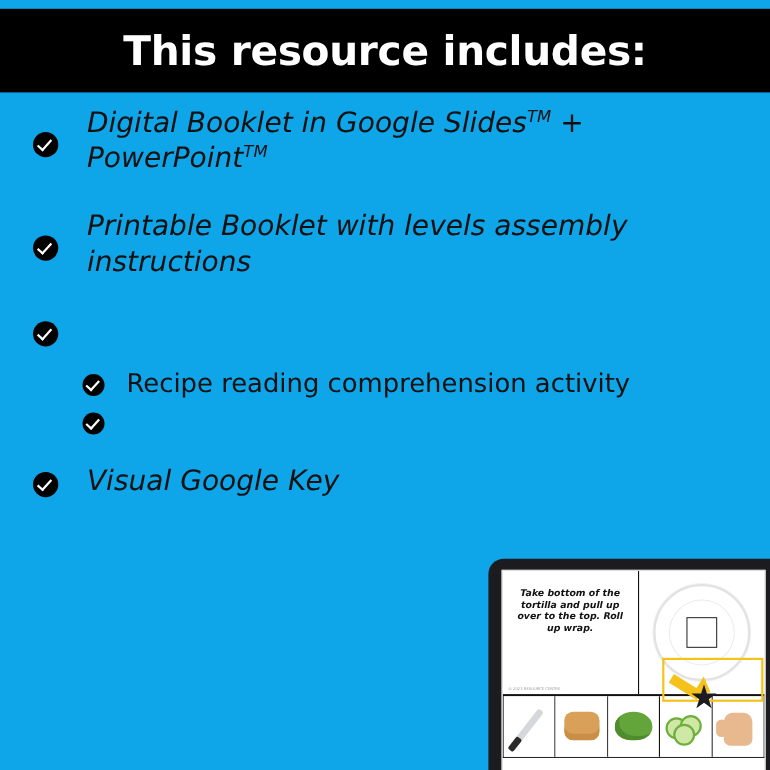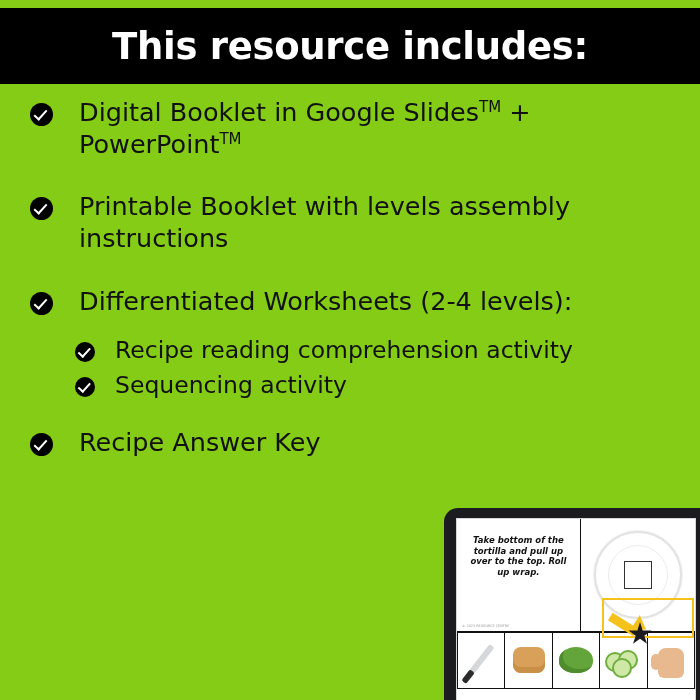--- a/index.html
+++ b/index.html
@@ -11,21 +11,21 @@
     height: 700px;
     background: #ffffff;
     font-family: "DejaVu Sans", sans-serif;
     overflow: hidden;
     position: relative;
   }
   .page {
     position: relative;
     width: 700px;
     height: 700px;
-    background: #84cc16;
+    background: #0ea5e9;
     overflow: hidden;
   }
 
   
   .header-banner {
     position: absolute;
     left: 0;
     top: 8px;
     width: 700px;
     height: 76px;
@@ -45,23 +45,24 @@
 
   
   .list {
     position: absolute;
     left: 0;
     top: 96px;
     width: 700px;
   }
   .item {
     display: flex;
-    align-items: flex-start;
+    align-items: center;
     margin-bottom: 30px;
     padding-left: 30px;
+    font-style: italic;
   }
   .item-text {
     font-size: 25.5px;
     line-height: 1.26;
     color: #111111;
     max-width: 580px;
     font-family: "DejaVu Sans", sans-serif;
   }
   .sup {
     font-size: 15px;
@@ -340,37 +341,35 @@
       <span class="item-text"><span>Digital Booklet in Google Slides</span><span class="sup">TM</span><span> + PowerPoint</span><span class="sup">TM</span></span>
     </div>
 
     <div class="item">
       <span class="check"></span>
       <span class="item-text">Printable Booklet with levels assembly instructions</span>
     </div>
 
     <div class="item group-tight">
       <span class="check"></span>
-      <span class="item-text">Differentiated Worksheets (2-4 levels):</span>
     </div>
 
     <div class="sub-wrap">
       <div class="subitem">
         <span class="check small"></span>
         <span class="subitem-text">Recipe reading comprehension activity</span>
       </div>
       <div class="subitem">
         <span class="check small"></span>
-        <span class="subitem-text">Sequencing activity</span>
       </div>
     </div>
 
     <div class="item">
       <span class="check"></span>
-      <span class="item-text">Recipe Answer Key</span>
+      <span class="item-text">Visual Google Key</span>
     </div>
 
   </div>
 
   <div class="tablet">
     <div class="tablet-screen">
       <div class="slide-top">
         <div class="slide-left">
           <div class="slide-instr">Take bottom of the tortilla and pull up over to the top. Roll up wrap.</div>
           <div class="slide-credit">© 2023 RESOURCE CENTRE</div>

